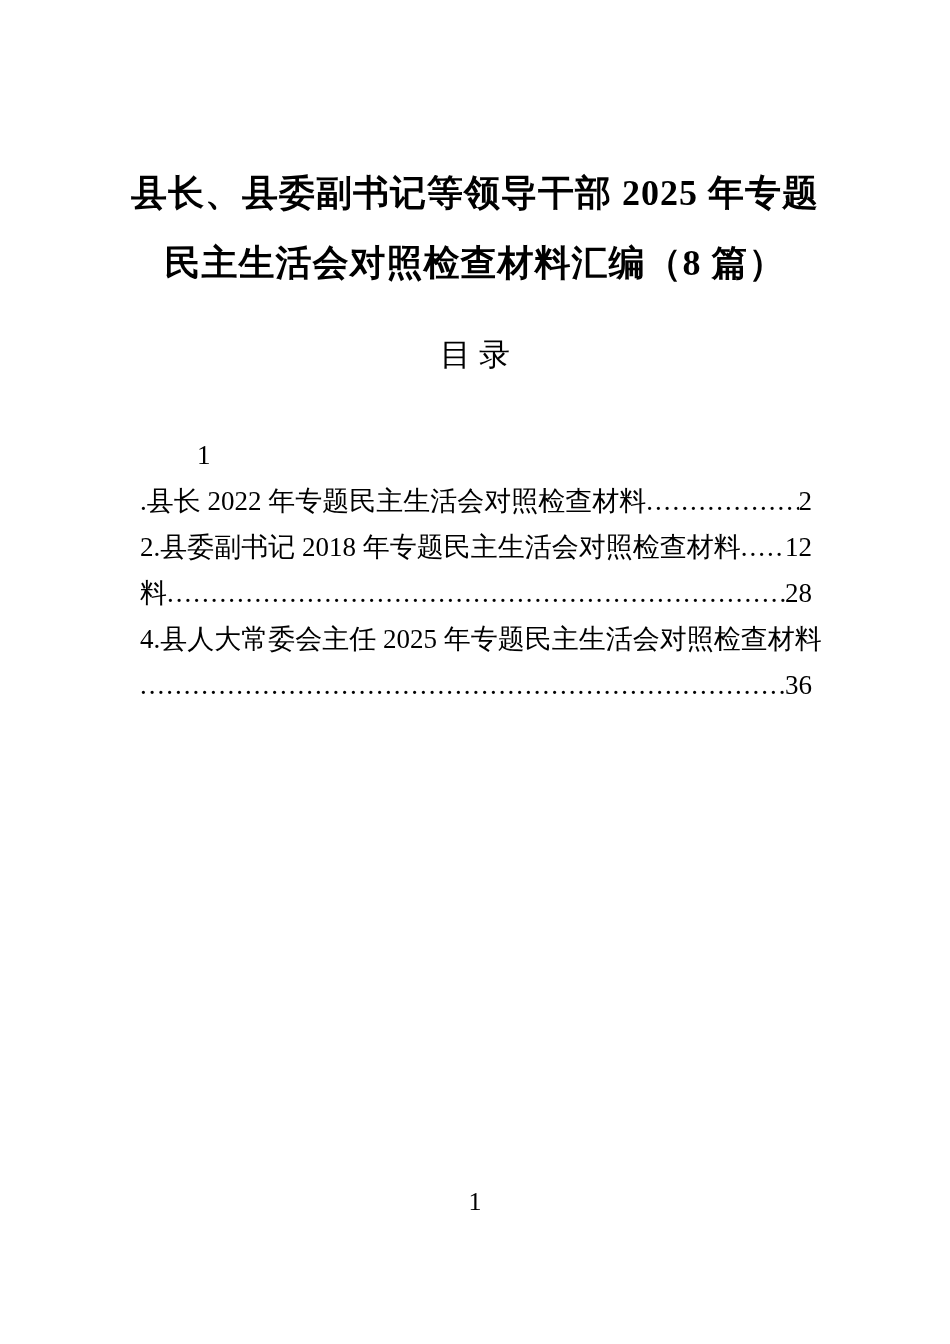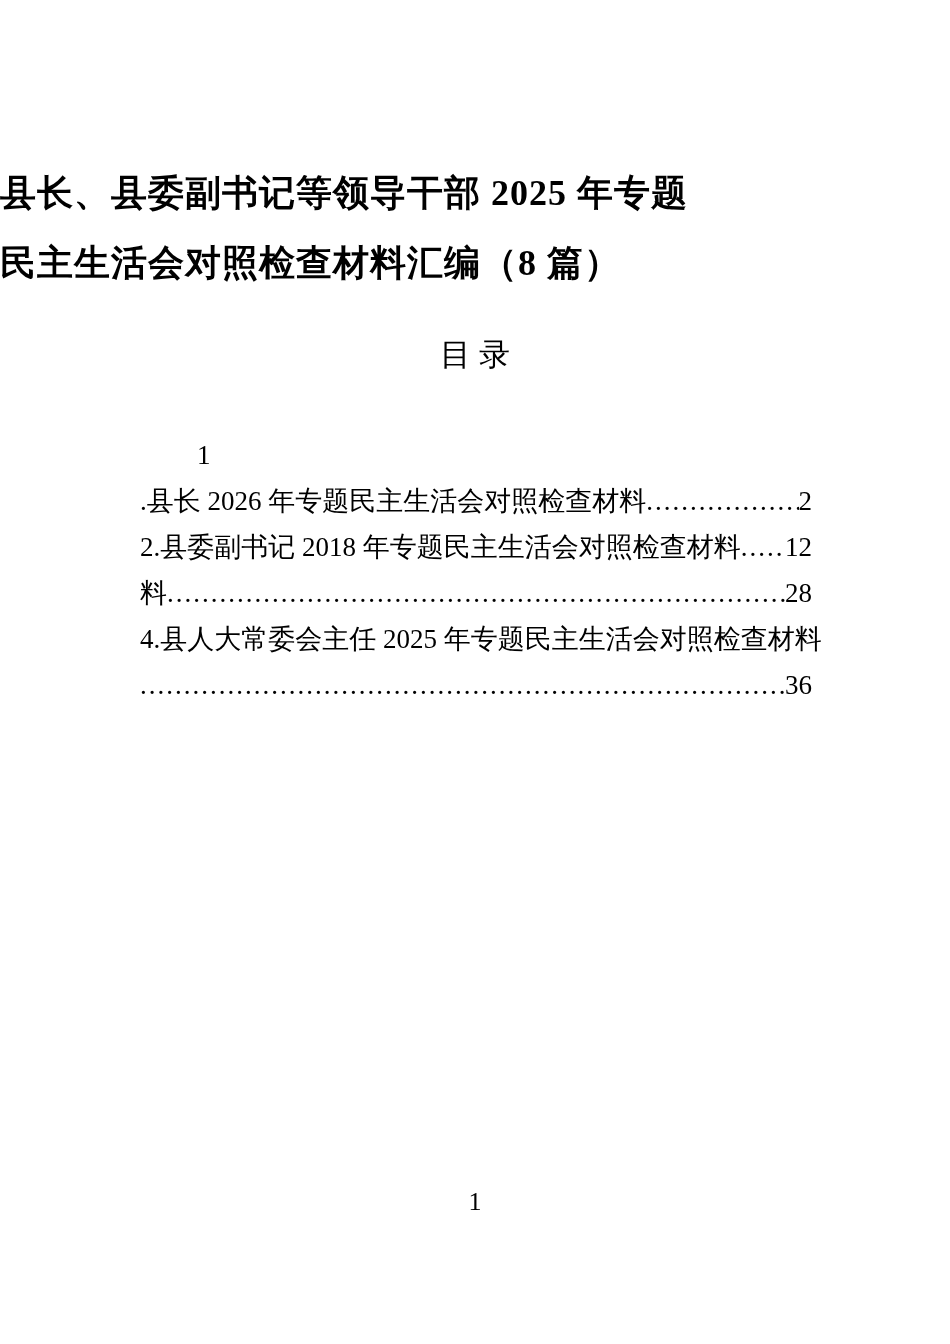--- a/index.html
+++ b/index.html
@@ -15,20 +15,21 @@
     color: #000000;
     font-family: "Liberation Serif", "DejaVu Serif", serif;
     overflow: hidden;
   }
   .doc-title {
     position: absolute;
     top: 158px;
     left: 0;
     width: 100%;
     margin: 0;
+    text-align: center;
     font-size: 36px;
     font-weight: bold;
     line-height: 70px;
     letter-spacing: 1px;
     white-space: nowrap;
   }
   .toc-heading {
     position: absolute;
     top: 332px;
     left: 0;
@@ -86,21 +87,21 @@
 
   <h1 class="doc-title"><span>县长、县委副书记等领导干部 2025 年专题</span><br><span>民主生活会对照检查材料汇编（8 篇）</span></h1>
 
   <h2 class="toc-heading">目录</h2>
 
   <div class="toc">
       <div class="toc-line indent">
         <span class="entry-text">1</span>
       </div>
       <div class="toc-line">
-        <span class="entry-text">.县长 2026 年专题民主生活会对照检查材料</span>
+        <span class="entry-text">.县长 2022 年专题民主生活会对照检查材料</span>
         <span class="dots">............................................................................................................................................................................................................................</span>
         <span class="pg">2</span>
       </div>
       <div class="toc-line">
         <span class="entry-text">2.县委副书记 2018 年专题民主生活会对照检查材料</span>
         <span class="dots">............................................................................................................................................................................................................................</span>
         <span class="pg">12</span>
       </div>
       <div class="toc-line">
         <span class="entry-text">料</span>

